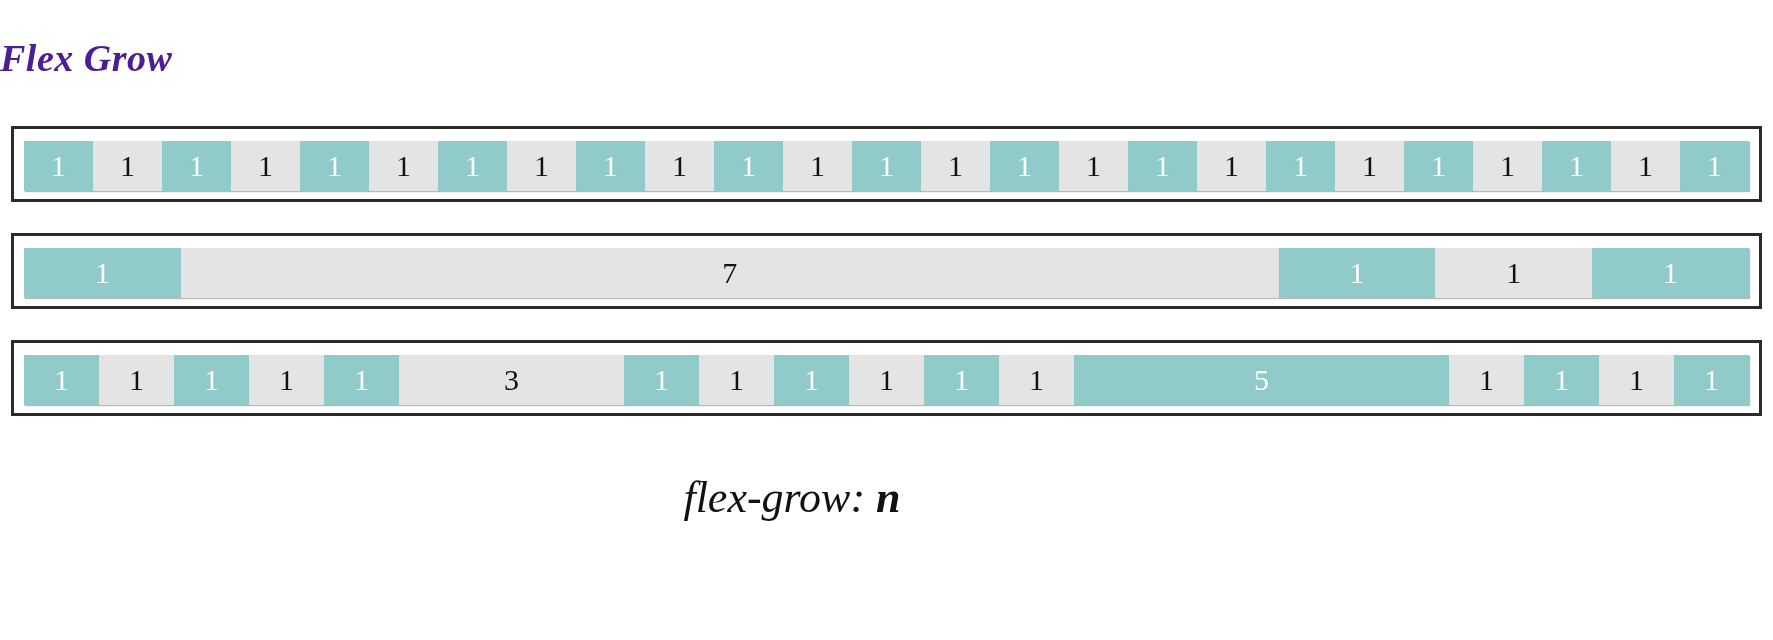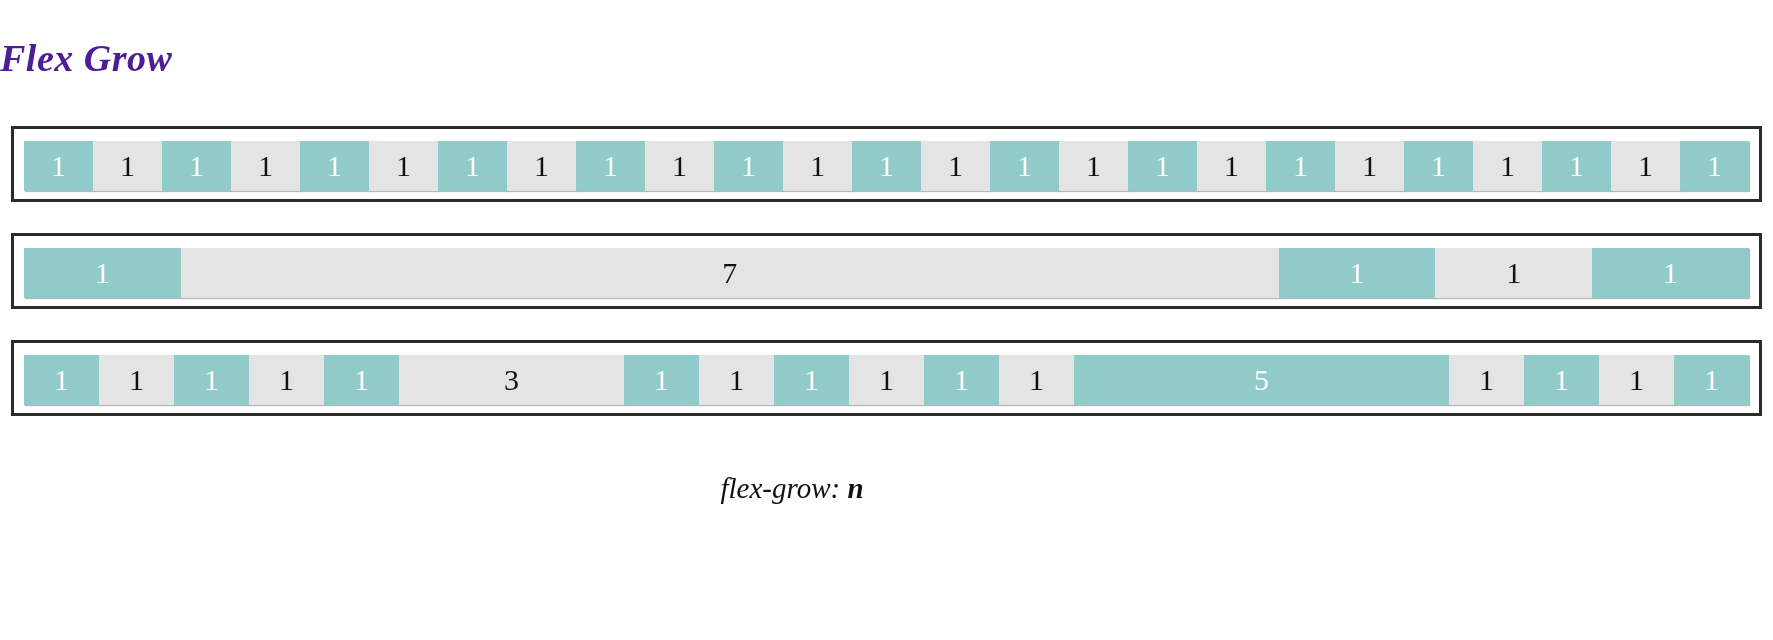--- a/index.html
+++ b/index.html
@@ -77,21 +77,21 @@
 
   
   .caption {
     position: absolute;
     top: 472px;
     left: 0;
     width: 1584px;
     text-align: center;
     font-family: "Liberation Serif", "DejaVu Serif", serif;
     font-style: italic;
-    font-size: 29px;
+    font-size: 44px;
     color: #111111;
   }
   .caption .cap-prop { font-weight: normal; }
   .caption .cap-val  { font-weight: bold; }
 </style>
 </head>
 <body>
 
 <div class="page">
 

